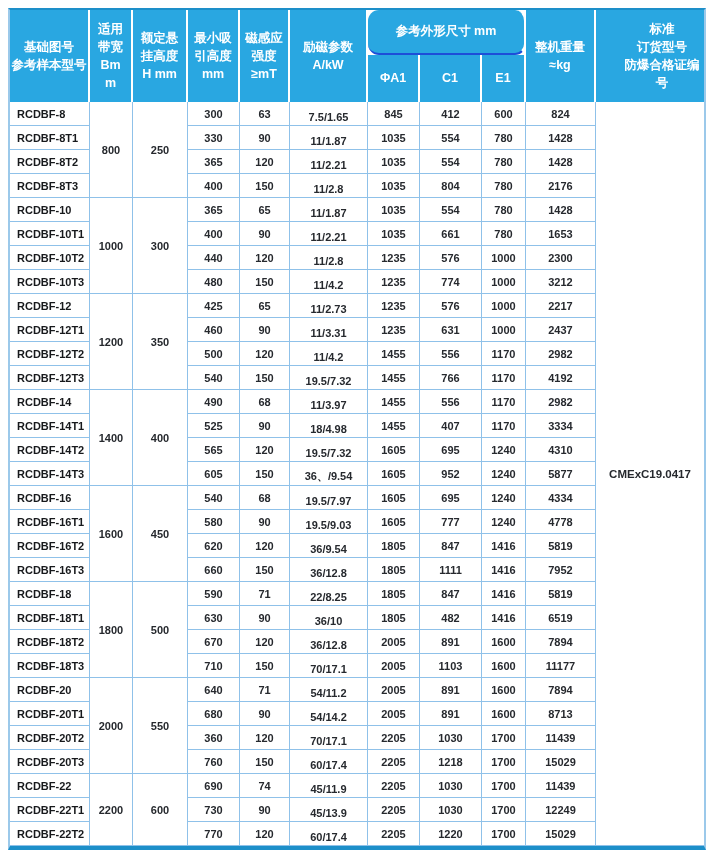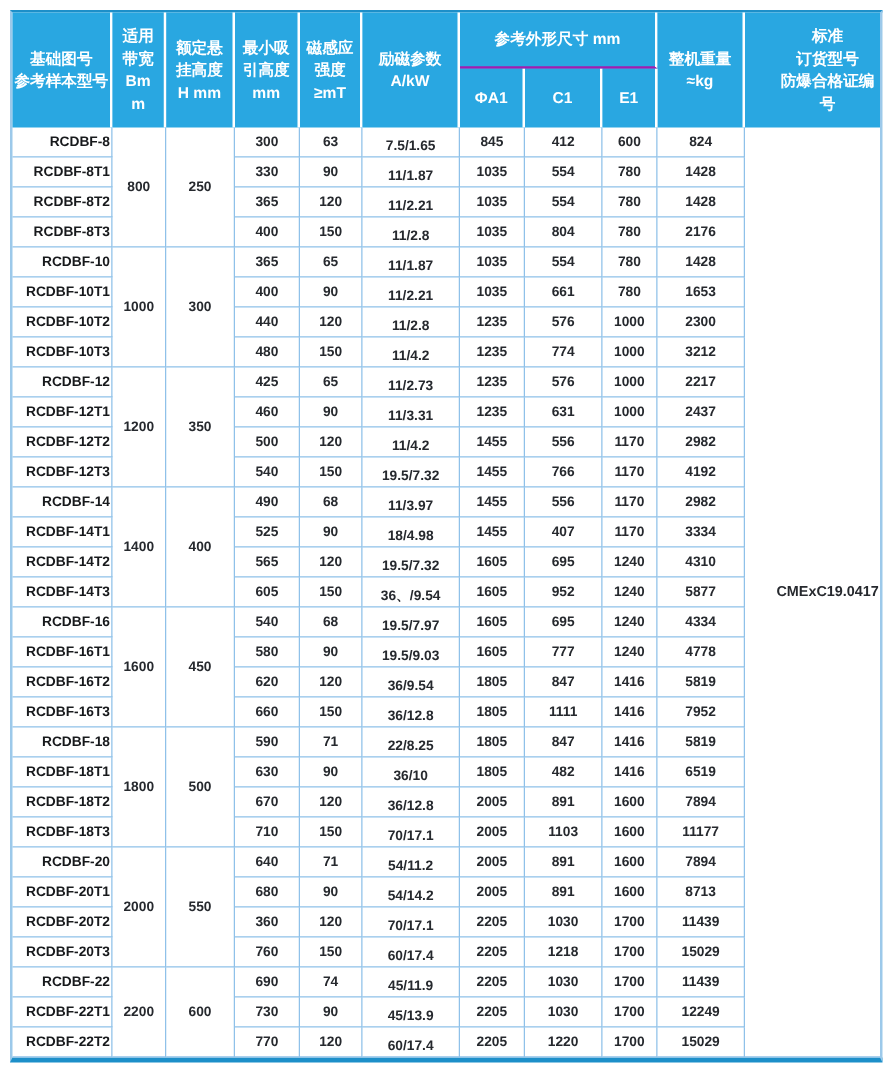--- a/index.html
+++ b/index.html
@@ -6,31 +6,31 @@
   body{width:714px;height:856px;font-family:"Liberation Sans","DejaVu Sans",sans-serif;}
   .sheet{padding:8px 6px 0 8px;}
   table{border-spacing:0;table-layout:fixed;width:698px;
         border-top:2px solid #1d8fc9;border-left:2px solid #9cc9ea;
         border-right:2px solid #9cc9ea;border-bottom:4px solid #1d8fc9;}
   thead th{background:#29a7e1;color:#fff;font-weight:bold;font-size:12.5px;
            line-height:1.45;white-space:pre-line;vertical-align:middle;
            border-right:2px solid #fff;padding:1px 0;}
   thead tr:first-child th:last-child{border-right:none;padding-left:24px;}
   thead tr.sub th:last-child{border-right:2px solid #fff;}
-  th.group{border-bottom:2px solid #a21caf;height:40px;}
+  th.group{border-bottom:2px solid #1d4ed8;height:40px;border-radius:11px;}
   thead tr:first-child th{height:90px;}
   thead tr:first-child th.group{height:40px;}
   thead tr.sub th{height:44px;}
   tbody td{height:24px;box-sizing:border-box;font-size:11px;font-weight:bold;
            color:#26292e;text-align:center;vertical-align:middle;
            border-right:1px solid #8fc1e9;border-bottom:1px solid #8fc1e9;
            overflow:hidden;}
-  td.model{text-align:right;padding-left:7px;font-size:11px;color:#17191c;}
+  td.model{text-align:left;padding-left:7px;font-size:11px;color:#17191c;}
   td.exc{padding-top:7px;}
-  td.cert{border-right:none;font-size:11.5px;text-align:right;}
+  td.cert{border-right:none;font-size:11.5px;}
 </style>
 </head>
 <body>
 
 <div class="sheet">
   <table>
     <colgroup>
       <col style="width:80px">
         <col style="width:43px">
         <col style="width:55px">

